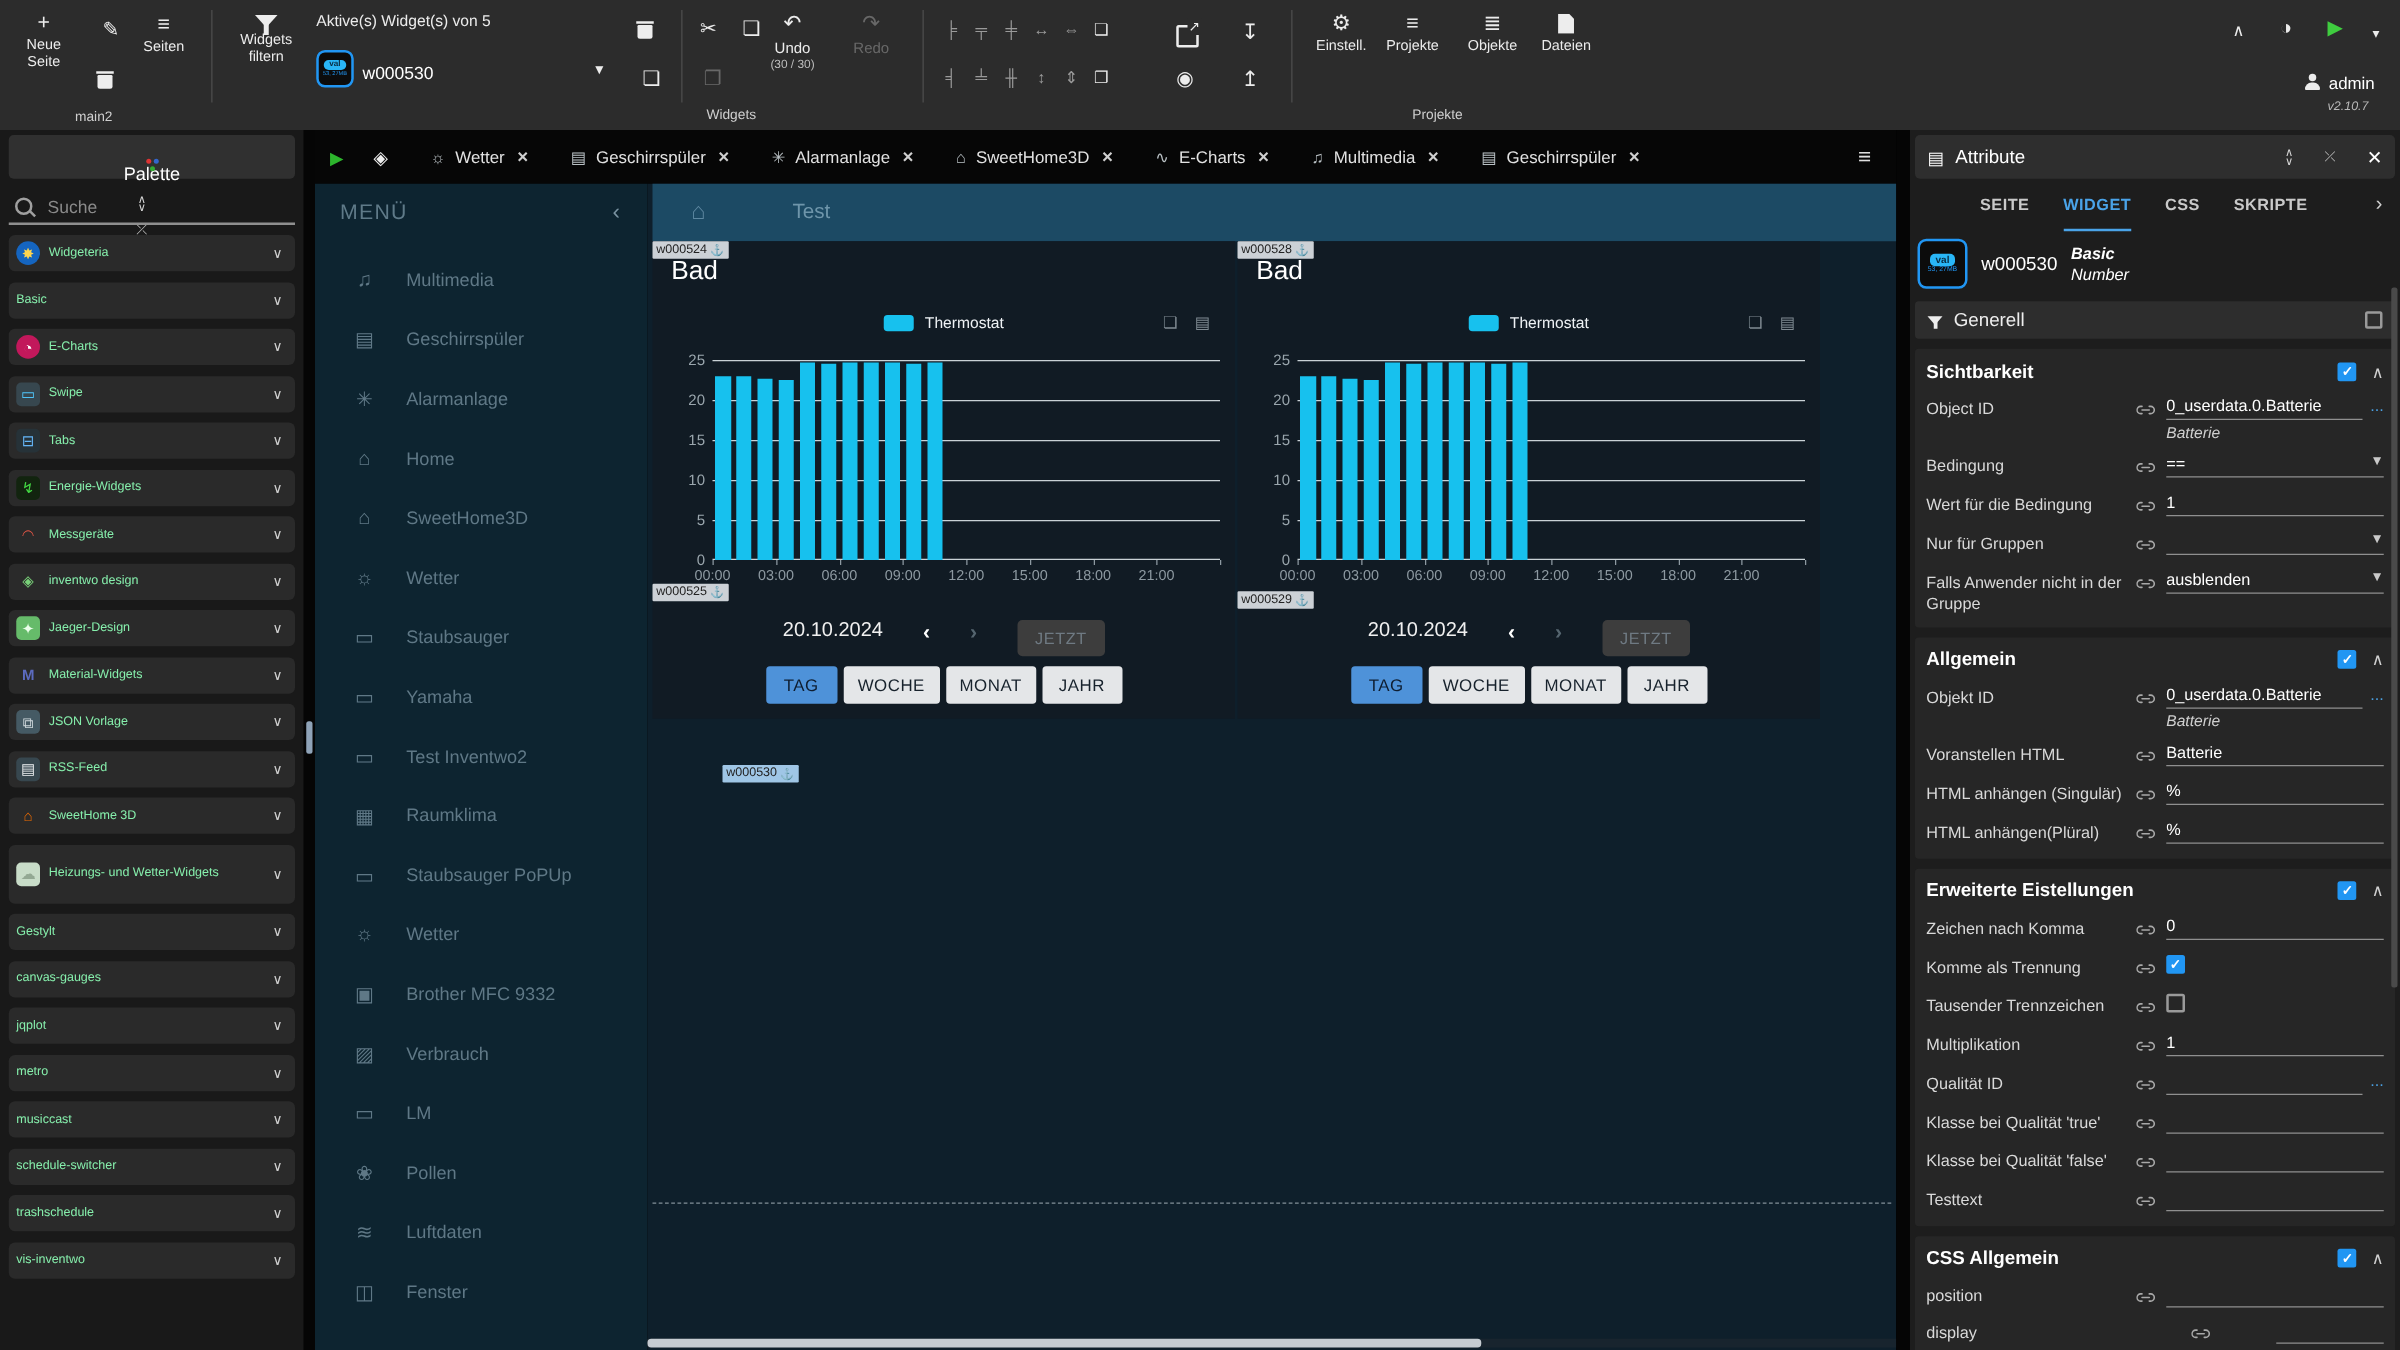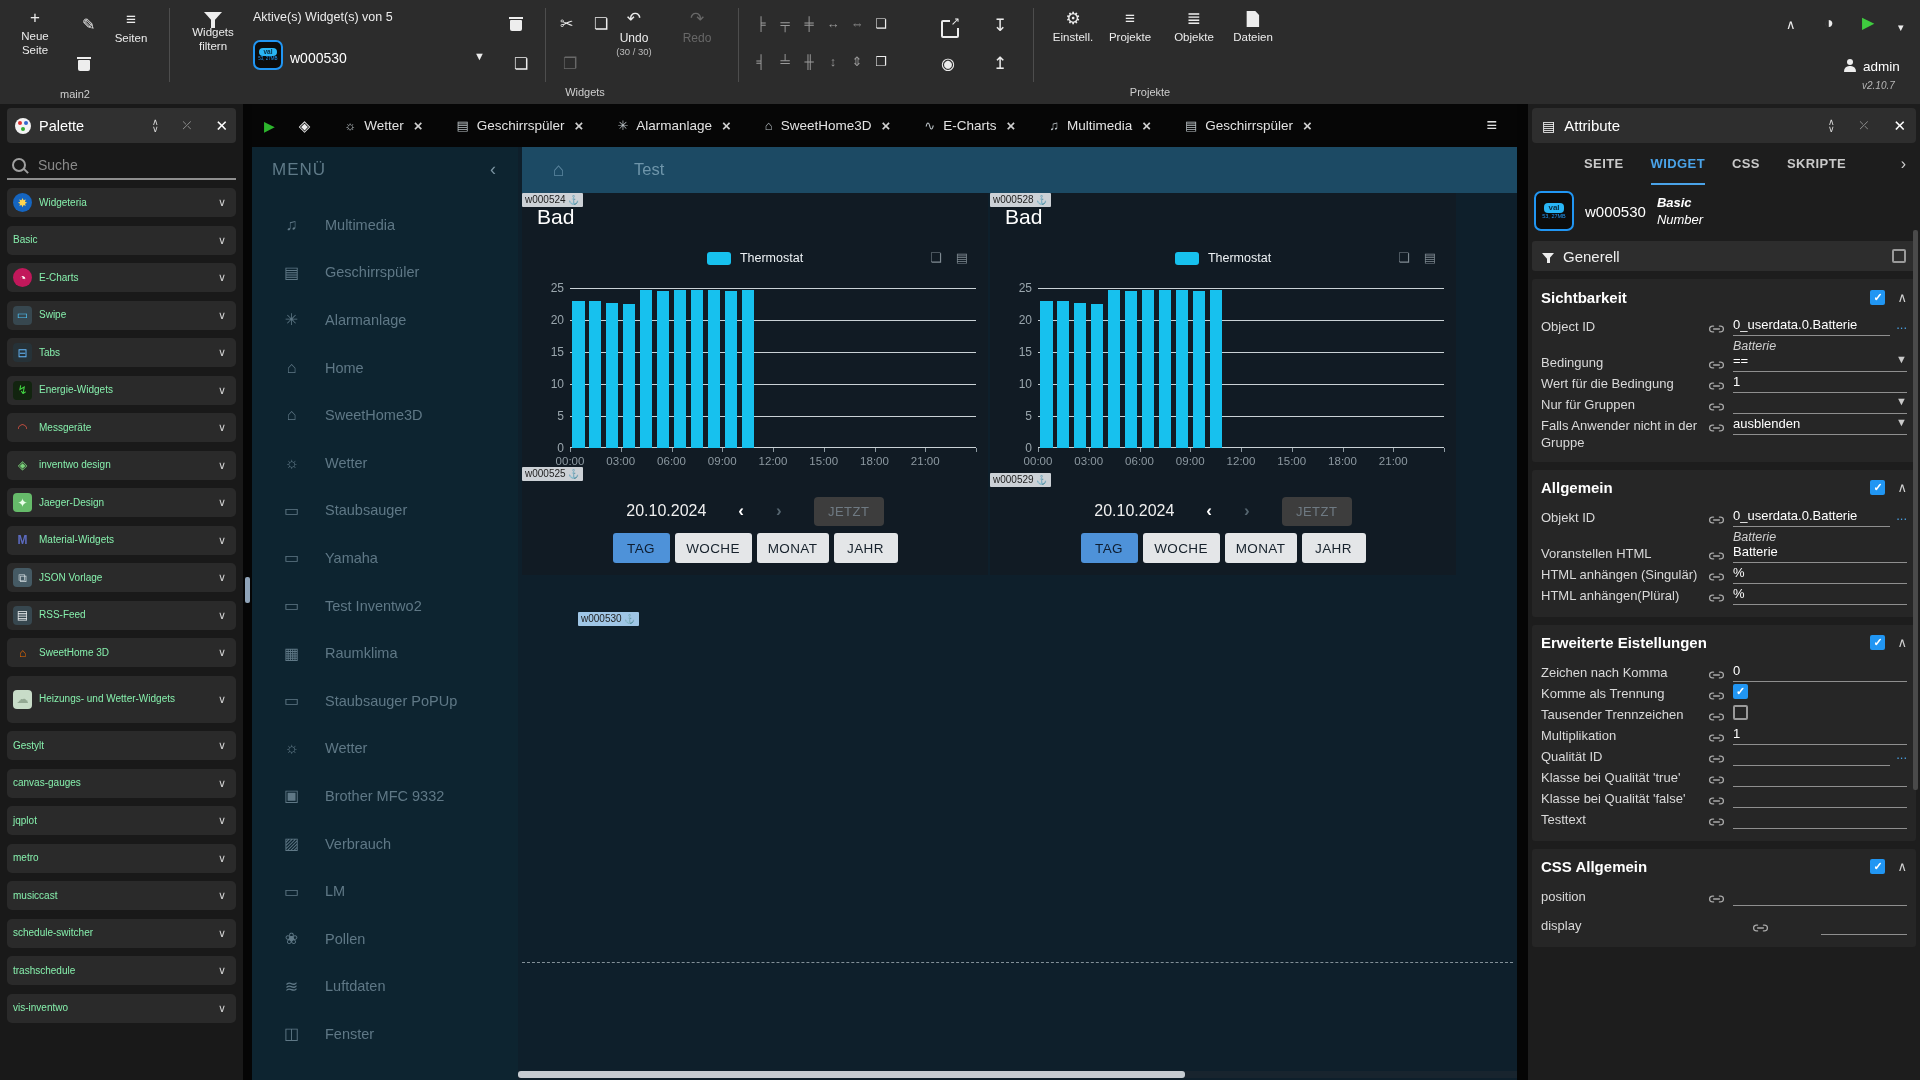--- a/index.html
+++ b/index.html
@@ -34,21 +34,21 @@
   .alignrow span{width:14px;text-align:center;font-size:13px;color:#9a9a9a;}
   .alignrow span.wht{color:#ececec;}
   
   #tabbar{position:absolute;left:252px;top:104px;width:1265px;height:43px;background:#060606;display:flex;align-items:center;}
   .tab{display:flex;align-items:center;gap:8px;margin-left:34px;cursor:default;}
   .tabico{font-size:13px;color:#b9c0c4;}
   .tablab{font-size:13.5px;color:#e2e2e2;}
   .tabx{font-size:15px;font-weight:bold;color:#cfcfcf;margin-left:2px;}
   
   #palette{position:absolute;left:0;top:104px;width:243px;height:976px;background:#191919;}
-  .phead{position:absolute;left:7px;top:4px;width:229px;height:35px;background:#303030;border-radius:4px;display:flex;align-items:center;padding:0 8px;box-sizing:border-box;gap:8px;}
+  .phead{position:absolute;left:7px;top:4px;width:229px;height:35px;background:#303030;border-radius:4px;display:flex;align-items:center;padding:16px 8px;box-sizing:border-box;gap:8px;flex-direction:column;}
   .palico{width:16px;height:16px;border-radius:50%;background:#f3f3f3;position:relative;}
   .palico::after{content:'';position:absolute;left:3px;top:3px;width:4px;height:4px;border-radius:50%;background:#d33;box-shadow:6px 0 0 #36c,3px 6px 0 #3a3;}
   .ptitle{font-size:14.5px;color:#fff;flex:1;}
   .updn{display:flex;flex-direction:column;line-height:7px;font-size:9px;color:#d9d9d9;margin-right:16px;}
   .xsm{font-size:11px;color:#bdbdbd;margin-right:16px;}
   .xbig{font-size:15px;color:#fff;}
   .psearch{position:absolute;left:7px;top:48px;width:229px;height:26px;display:flex;align-items:center;gap:10px;border-bottom:2px solid #8f8f8f;}
   .mag{width:10px;height:10px;border:2px solid #a0a0a0;border-radius:50%;position:relative;margin-left:5px;}
   .mag::after{content:'';position:absolute;width:6px;height:2px;background:#a0a0a0;transform:rotate(45deg);right:-5px;bottom:-2px;}
   .psearch input{background:transparent;border:none;outline:none;color:#ddd;font-size:14px;width:170px;font-family:"Liberation Sans",sans-serif;}
@@ -85,21 +85,21 @@
   .legend{position:absolute;left:0;top:56px;width:100%;height:18px;display:flex;align-items:center;justify-content:center;gap:9px;}
   .lgsw{width:24px;height:13px;border-radius:3px;}
   .lglab{font-size:12.5px;color:#eef2f5;}
   .lgico{position:absolute;top:57px;font-size:13px;color:#7f8a92;}
   .plot{position:absolute;left:48px;top:95px;width:406px;height:160px;}
   .grid{position:absolute;left:0;width:100%;height:1px;background:rgba(235,242,246,.85);}
   .ylab{position:absolute;width:42px;text-align:right;font-size:12px;color:#9aa6ad;transform:translateY(-50%);}
   .bar{position:absolute;bottom:0;}
   .xtick{position:absolute;top:160px;width:1px;height:4px;background:#8d99a1;}
   .xlab{position:absolute;top:167px;transform:translateX(-50%);font-size:11.5px;color:#8d99a1;white-space:nowrap;}
-  .daterow{position:absolute;left:0;top:303px;width:100%;height:30px;display:flex;align-items:center;justify-content:center;gap:32px;}
+  .daterow{position:absolute;left:0;top:303px;width:100%;height:30px;display:flex;justify-content:center;gap:32px;}
   .dtext{font-size:16px;color:#f0f0f0;}
   .arrL{font-size:17px;font-weight:bold;color:#fff;}
   .arrR{font-size:17px;font-weight:bold;color:#55656f;}
   .jetzt{width:70px;height:29px;background:#3d3d3d;color:#6f7a83;border-radius:4px;font-size:13px;display:flex;align-items:center;justify-content:center;letter-spacing:.5px;}
   .btnrow{position:absolute;left:0;top:340px;width:100%;display:flex;justify-content:center;gap:5px;}
   .rangebtn{height:30px;border-radius:3px;font-size:13.5px;display:flex;align-items:center;justify-content:center;color:#17222c;background:#e4e6e8;letter-spacing:.4px;}
   .rangebtn.active{background:#4e92d9;color:#0e1d30;}
   .batbox{position:absolute;left:60px;top:479px;width:292px;height:92px;border:1px dashed #5a9bd8;box-sizing:border-box;}
   .battext{position:absolute;left:7px;top:8px;font-size:15px;color:#fff;}
   .handle{position:absolute;width:5px;height:5px;background:#5a9bd8;}
@@ -123,21 +123,21 @@
   .agen{margin:4px 4px 0;height:30px;background:#2d2d2d;border-radius:3px;display:flex;align-items:center;padding:0 10px;gap:9px;}
   .agentitle{font-size:15px;color:#eee;flex:1;}
   .cbempty{width:14px;height:14px;border:2px solid #9a9a9a;border-radius:2px;box-sizing:border-box;}
   .agroup{margin:8px 4px 0;background:#262626;border-radius:3px;padding:6px 9px 10px;}
   .aghead{display:flex;align-items:center;height:24px;}
   .agtitle{font-size:15px;font-weight:bold;color:#fff;flex:1;}
   .cb{width:15px;height:15px;border-radius:2px;box-sizing:border-box;display:flex;align-items:center;justify-content:center;}
   .cb.on{background:#2196f3;color:#fff;font-size:11px;font-weight:bold;}
   .cb.off{border:2px solid #9a9a9a;}
   .agchev{font-size:13px;color:#d0d0d0;margin-left:12px;}
-  .arow{display:flex;}
+  .arow{display:flex;margin-top:10px;}
   .arow.first{margin-top:8px;}
   .alabel{width:168px;font-size:13px;color:#d9d9d9;line-height:1.3;flex:none;padding-top:2px;}
   .alink{width:24px;flex:none;padding-top:3px;}
   .avcol{flex:1;min-width:0;}
   .avline{display:flex;}
   .avtext{flex:1;font-size:13px;color:#fff;border-bottom:1px solid #8f8f8f;padding-bottom:3px;min-height:15px;white-space:nowrap;overflow:hidden;}
   .adrop{font-size:11px;color:#c9c9c9;border-bottom:1px solid #8f8f8f;padding-bottom:3px;padding-left:4px;}
   .amore{font-size:13px;color:#4a9fe0;padding-left:6px;padding-bottom:2px;}
   .asub{font-size:12.5px;font-style:italic;color:#cfcfcf;margin-top:3px;}
   .vscroll{position:absolute;right:2px;top:126px;width:5px;height:560px;background:#4a4a4a;border-radius:2px;}

